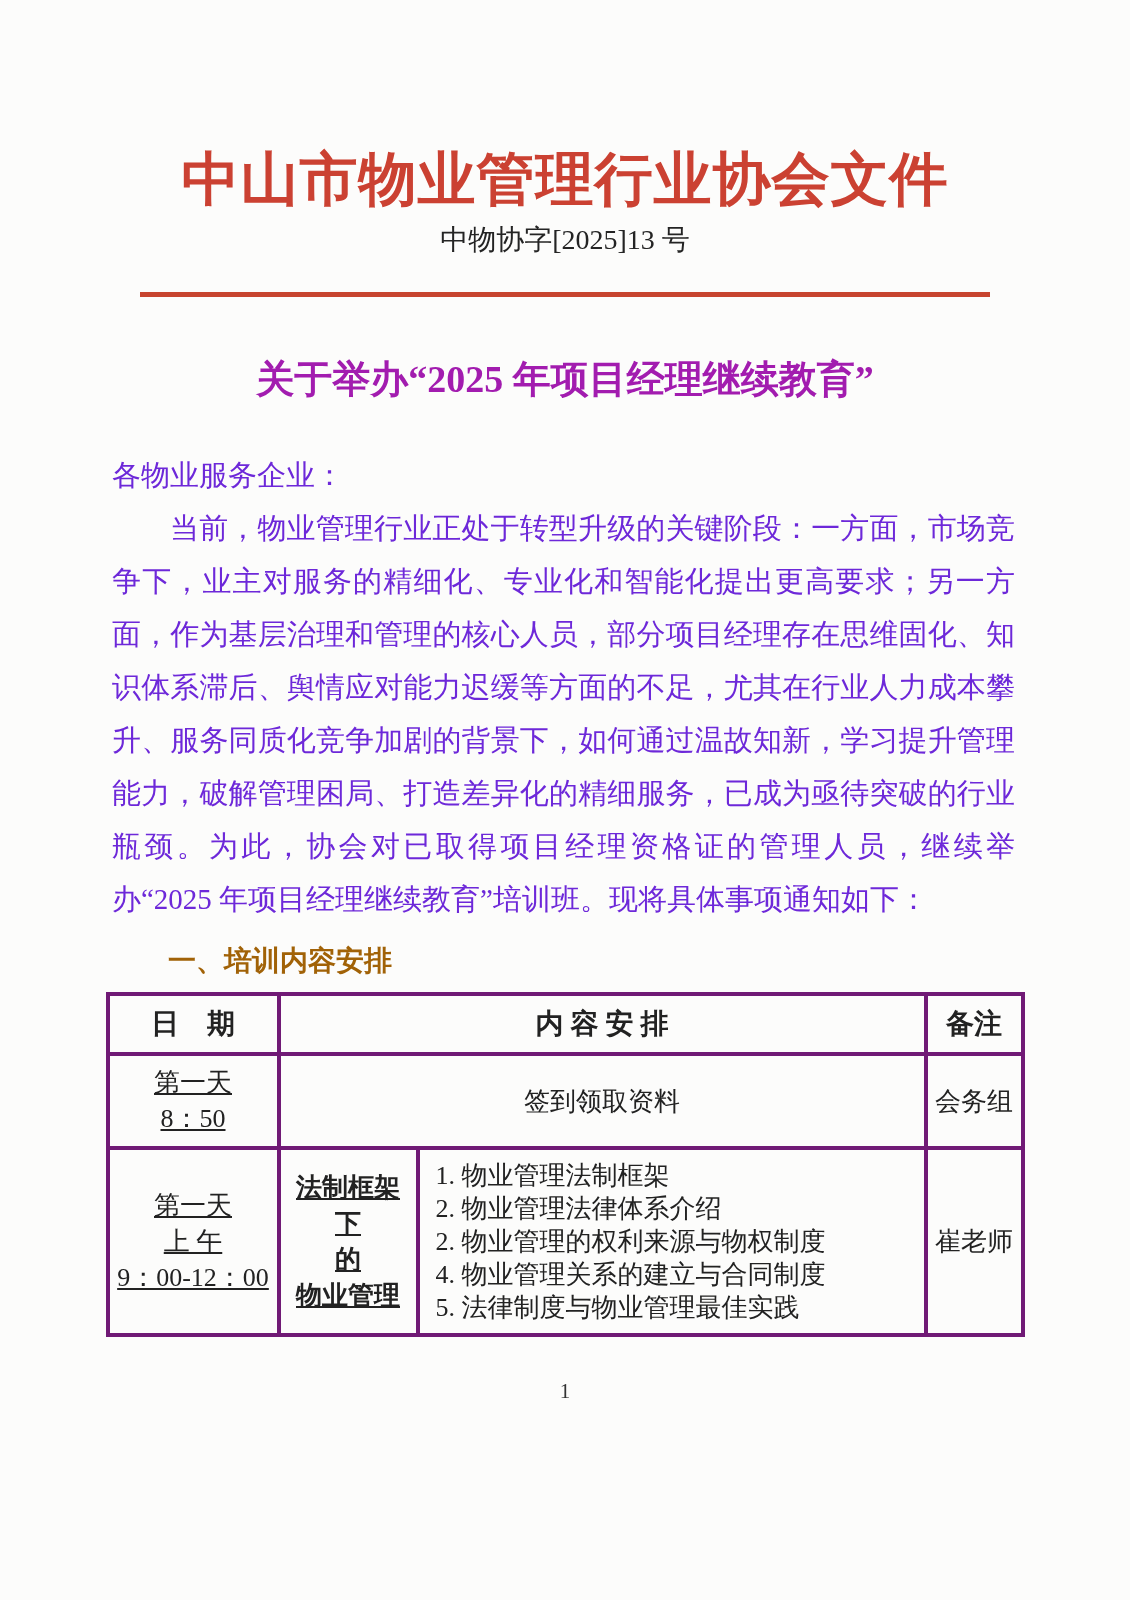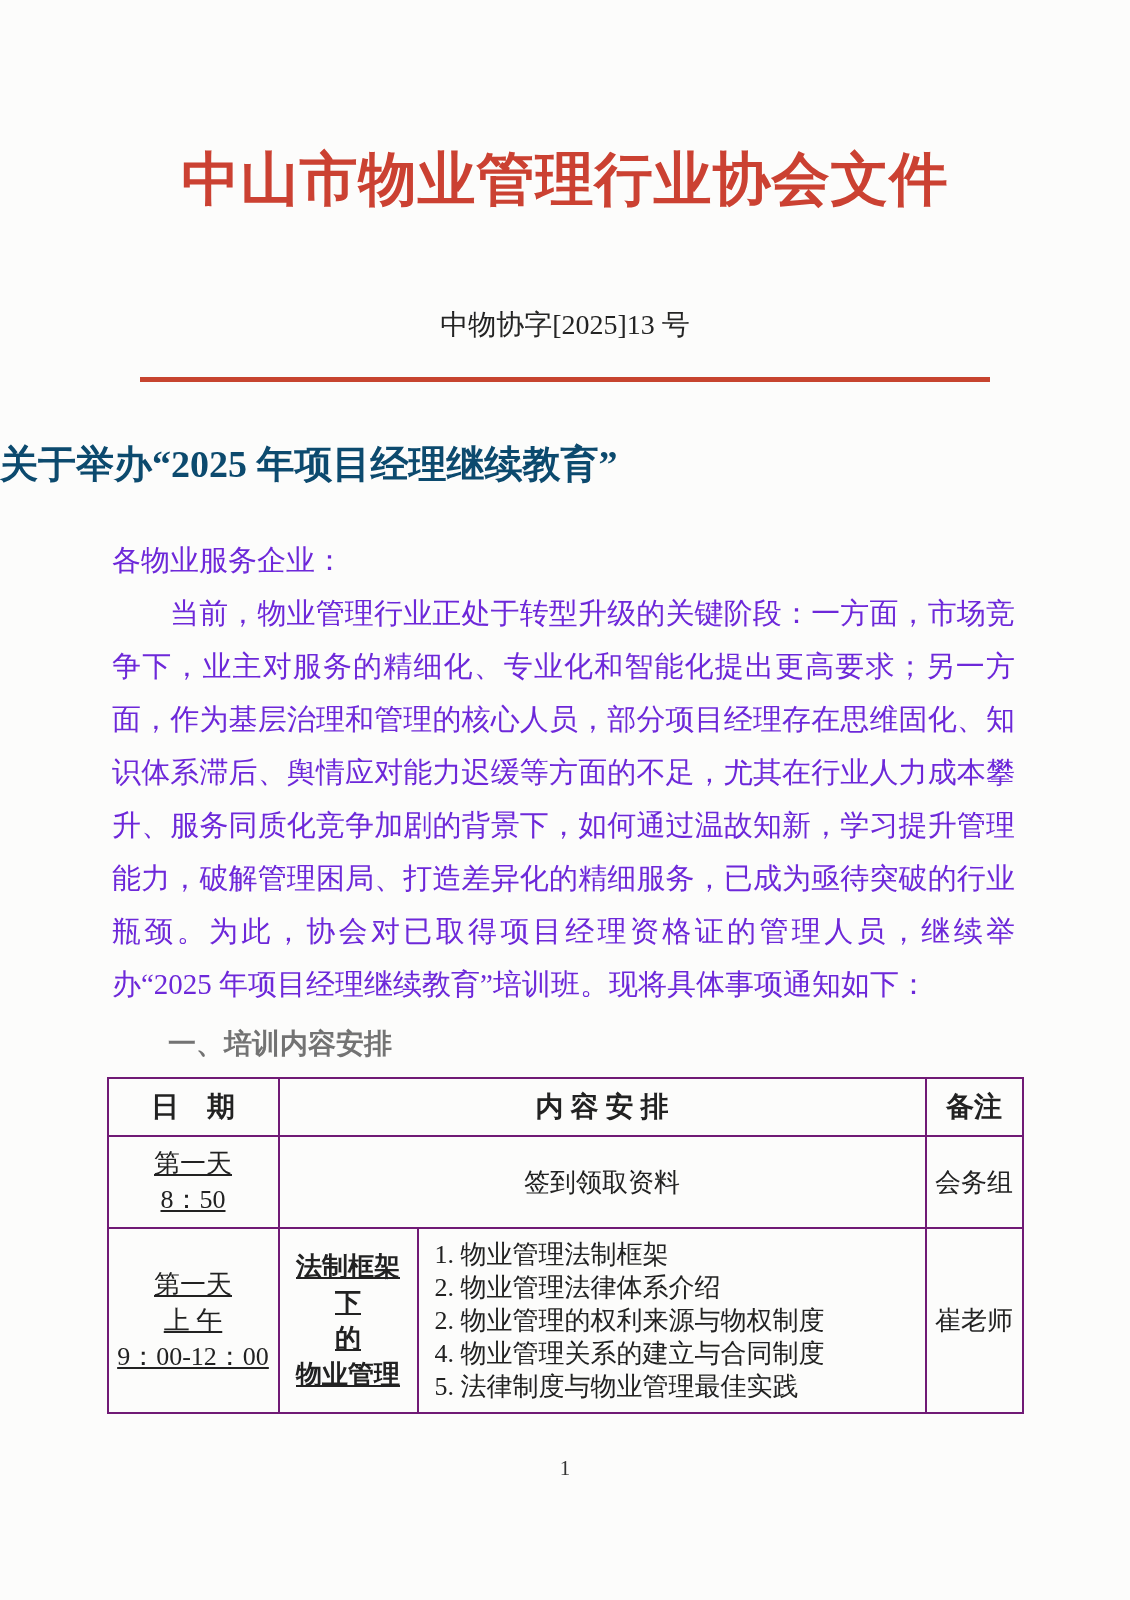--- a/index.html
+++ b/index.html
@@ -17,67 +17,66 @@
   }
   .letterhead {
     text-align: center;
     font-size: 58px;
     font-weight: 700;
     letter-spacing: 1px;
     line-height: 80px;
     color: #cb4132;
   }
   .doc-number {
-    margin-top: 85px;
     text-align: center;
     font-size: 28px;
     line-height: 40px;
     color: #242424;
   }
   .red-rule {
     margin: 32px auto 0;
     width: 850px;
     height: 5px;
     background: #c7442f;
   }
   .notice-title {
     margin-top: 50px;
-    text-align: left;
+    text-align: center;
     font-size: 38px;
     font-weight: 700;
     line-height: 64px;
-    color: #0c4a6e;
+    color: #a21caf;
   }
   .body-block {
     margin: 38px 115px 0 112px;
     font-size: 29px;
     line-height: 53px;
     text-align: justify;
     color: #6d28d9;
   }
   .para-indent { text-indent: 2em; }
   .section-heading {
     margin: 12px 115px 0 112px;
     font-size: 28px;
     line-height: 46px;
     font-weight: 700;
     text-indent: 2em;
-    font-family: Liberation Mono, monospace;
-    color: #737373;
+    font-family: Liberation Sans, sans-serif;
+    color: #a16207;
   }
   table.schedule {
     margin: 8px auto 0;
     width: 915px;
     border-collapse: collapse;
     table-layout: fixed;
     font-size: 26px;
     color: #222;
   }
   table.schedule td {
-    border: 2px solid #701a75;
+    border: 4px solid #701a75;
     text-align: center;
     vertical-align: middle;
     padding: 9px 4px;
   }
   tr.head td {
     font-size: 28px;
     font-weight: 700;
     height: 50px;
   }
   tr.row1 td { height: 62px; }

